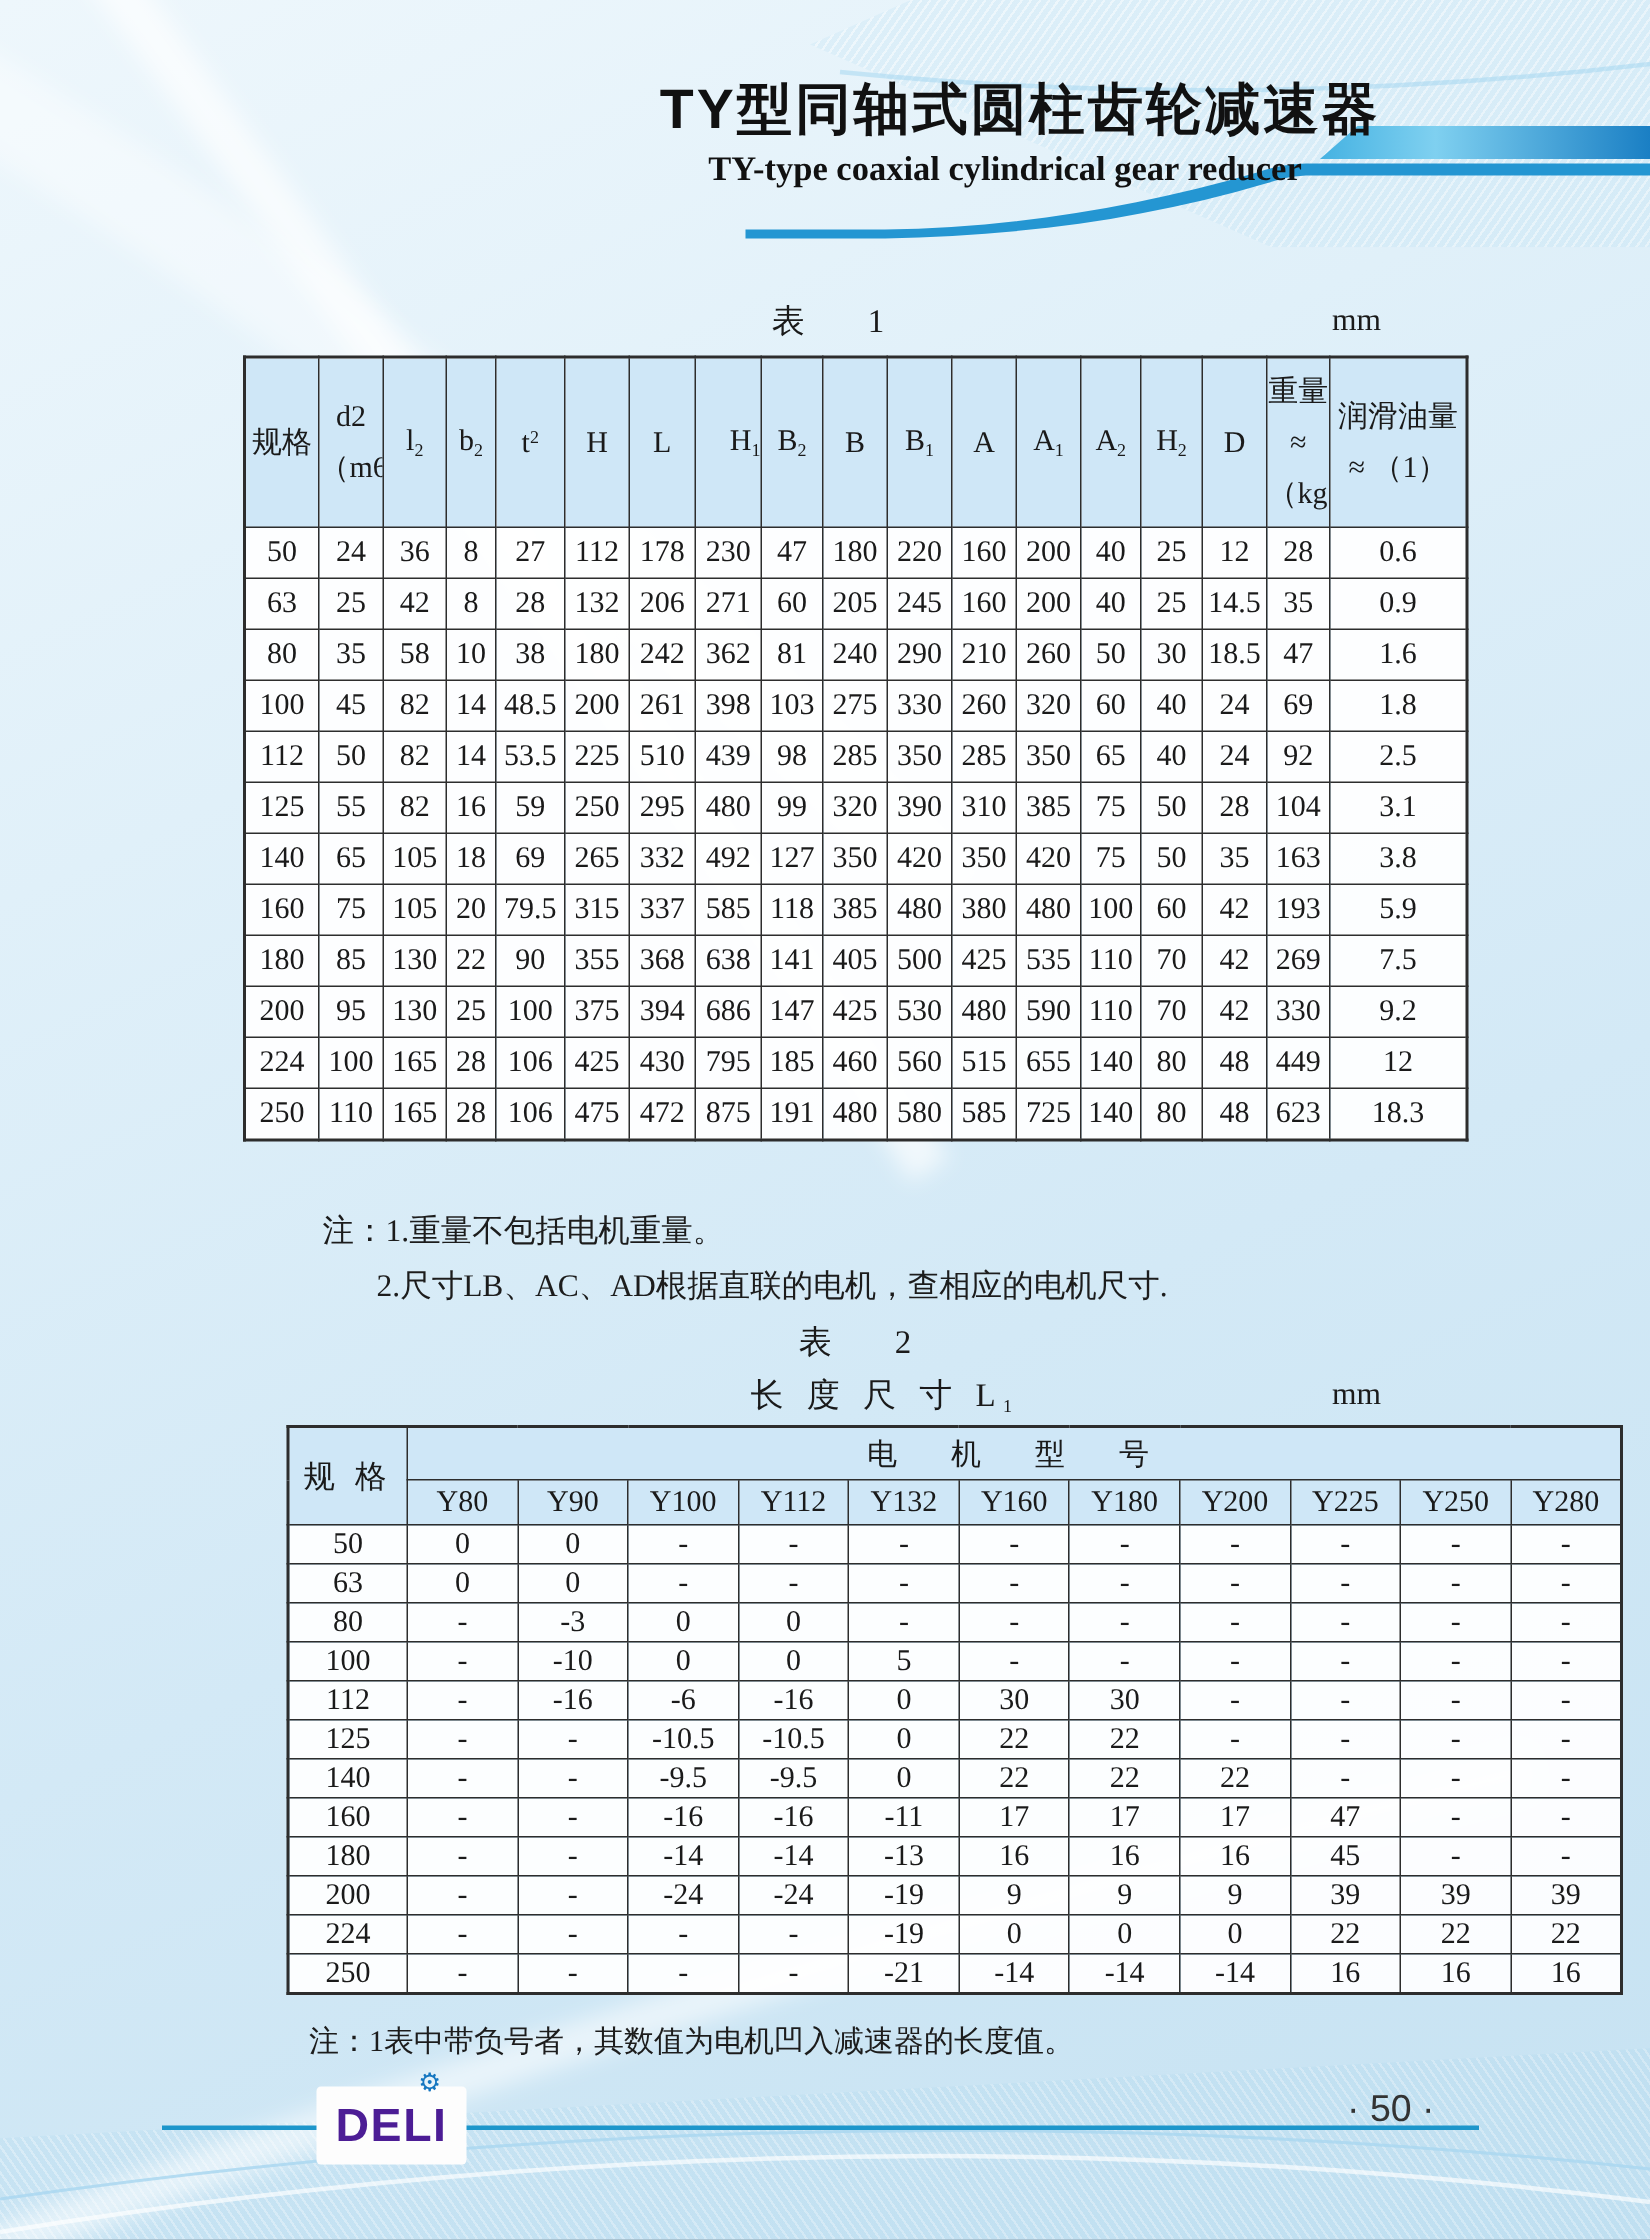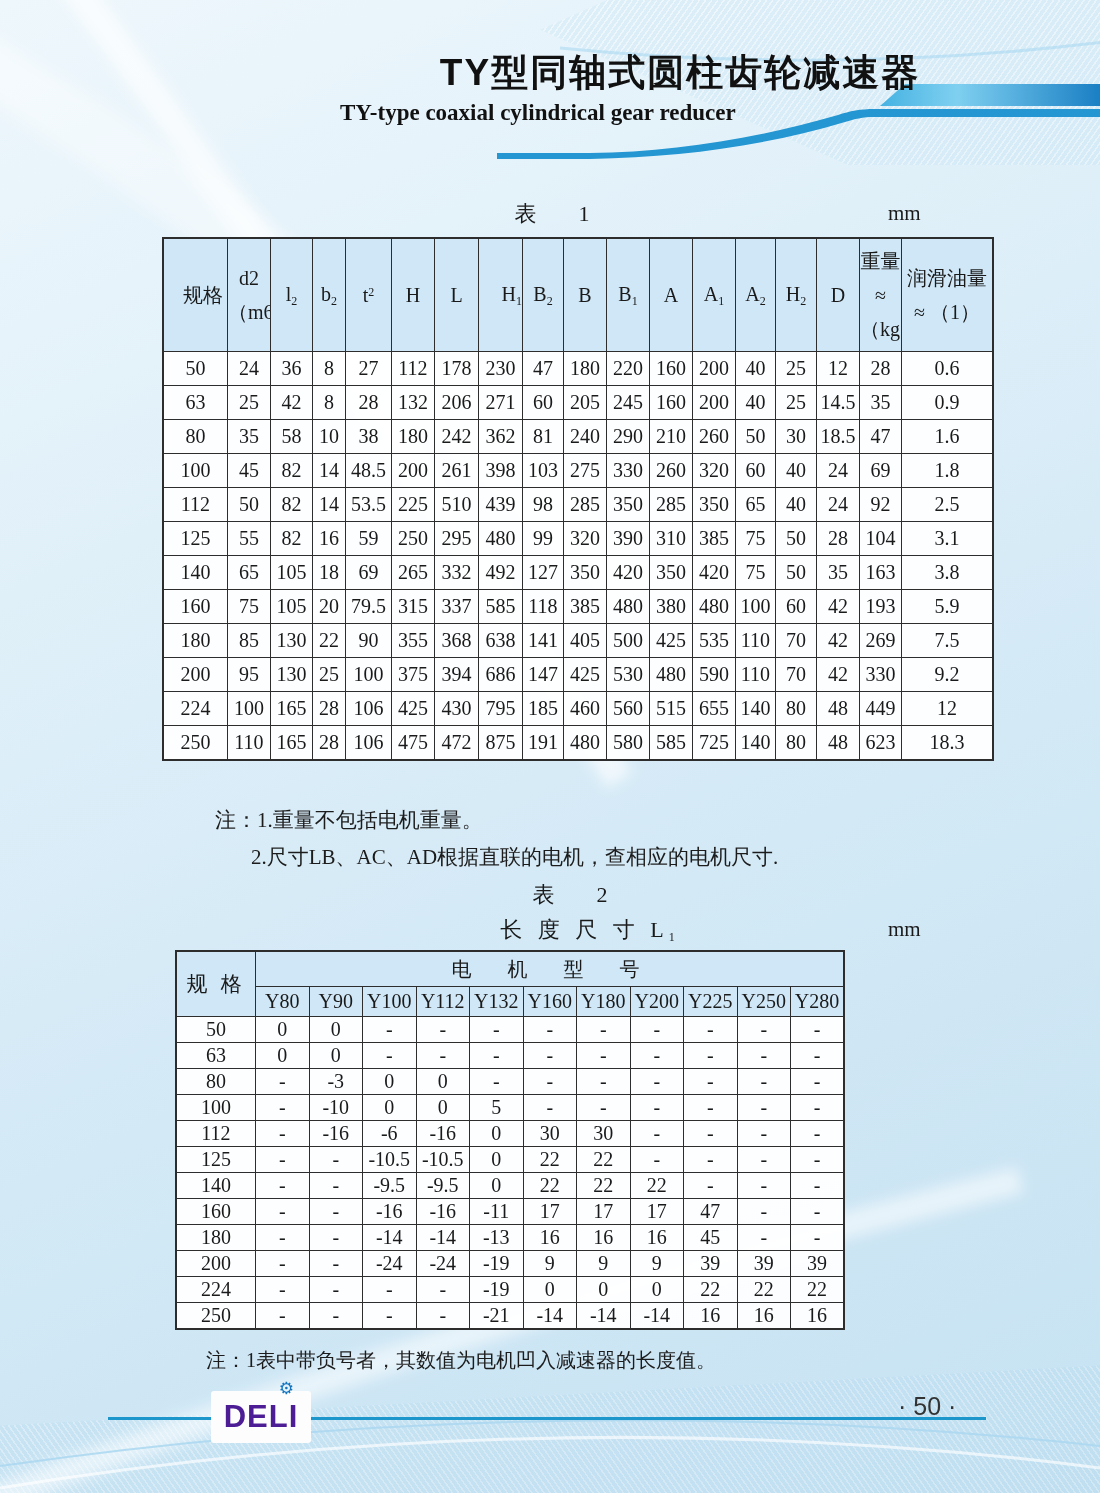--- a/index.html
+++ b/index.html
@@ -8,38 +8,38 @@
         font-family:"Liberation Serif",serif;color:#1a1a1a;}
   .bgfx{position:absolute;left:0;top:0;z-index:0;pointer-events:none;}
   .hatch-top{position:absolute;top:0;right:0;width:560px;height:165px;z-index:0;
         background:repeating-linear-gradient(125deg,rgba(255,255,255,.45) 0 1.5px,rgba(160,212,238,.28) 1.5px 5px);
         clip-path:polygon(12% 0,100% 0,100% 100%,55% 100%,0 18%);opacity:.55;}
   .hatch-bottom{position:absolute;bottom:0;left:0;width:1100px;height:150px;z-index:0;
         background:repeating-linear-gradient(55deg,rgba(255,255,255,.4) 0 1.5px,rgba(150,205,232,.28) 1.5px 5px);
         clip-path:polygon(0 100%,0 55%,100% 15%,100% 100%);opacity:.5;}
   .title-cn{position:absolute;top:48px;left:340px;width:680px;text-align:center;z-index:2;
         font-family:"Liberation Sans",sans-serif;font-weight:bold;font-size:37px;letter-spacing:2px;color:#111;}
-  .title-en{position:absolute;top:100px;left:340px;width:660px;text-align:left;z-index:2;
+  .title-en{position:absolute;top:100px;left:340px;width:660px;text-align:center;z-index:2;
         font-family:"Liberation Serif",serif;font-weight:bold;font-size:23px;color:#111;}
   .cap{position:absolute;z-index:2;font-size:22px;}
   .cap .capno{margin-left:42px;}
   .cap1{left:452px;top:199px;width:200px;text-align:center;}
   .unit1{position:absolute;left:888px;top:201px;font-size:21px;z-index:2;}
   .cap2{left:470px;top:880px;width:200px;text-align:center;}
   .sub2{position:absolute;left:430px;top:915px;width:320px;text-align:center;font-size:22px;letter-spacing:5px;z-index:2;}
   .unit2{position:absolute;left:888px;top:917px;font-size:21px;z-index:2;}
 
   table{border-collapse:collapse;table-layout:fixed;z-index:2;}
   #t1{position:absolute;left:162px;top:237px;width:796px;border:2.5px solid #2d2d2d;}
   #t1 th,#t1 td{border:1.5px solid #2d2d2d;text-align:center;padding:0;overflow:hidden;}
   #t1 thead th{height:112px;background:#cfe7f7;font-weight:normal;font-size:20px;line-height:1.25;}
   #t1 thead th.ml{line-height:34px;}
   #t1 tbody td{height:33px;background:rgba(255,255,255,.93);font-size:20px;}
 
-  #t2{position:absolute;left:175px;top:950px;width:670px;border:2.5px solid #2d2d2d;}
+  #t2{position:absolute;left:191px;top:950px;width:891px;border:2.5px solid #2d2d2d;}
   #t2 th,#t2 td{border:1.5px solid #2d2d2d;text-align:center;padding:0;overflow:hidden;}
   #t2 thead th{background:#cfe7f7;font-weight:normal;font-size:20px;}
   #t2 thead .group{height:34px;letter-spacing:8px;}
   #t2 thead .models th{height:29px;}
   #t2 thead .spec{width:78px;font-size:21px;letter-spacing:4px;}
   #t2 tbody th{font-weight:normal;}
   #t2 tbody th,#t2 tbody td{height:25px;background:rgba(255,255,255,.93);font-size:20px;}
 
   sub{font-size:12px;vertical-align:-4px;}
   sup{font-size:12px;vertical-align:6px;}
@@ -91,21 +91,21 @@
   <div class="title-en">TY-type coaxial cylindrical gear reducer</div>
 
   <div class="cap cap1">
     <span>表</span><span class="capno">1</span>
   </div>
   <div class="unit1">mm</div>
 
   <table id="t1">
     <thead>
       <tr>
-          <th style="width: 48px; padding-left: 15px;">规格</th>
+          <th style="width: 48px;">规格</th>
           <th class="ml" style="width: 42px;">d2<br>（m6）</th>
           <th style="width: 41px;">l<sub>2</sub></th>
           <th style="width: 32px;">b<sub>2</sub></th>
           <th style="width: 45px;">t<sup>2</sup></th>
           <th style="width: 42px;">H</th>
           <th style="width: 43px;">L</th>
           <th style="width: 43px; text-align: right;">H<sub>1</sub></th>
           <th style="width: 40px;">B<sub>2</sub></th>
           <th style="width: 42px;">B</th>
           <th style="width: 42px; margin-top: 16px;">B<sub>1</sub></th>

